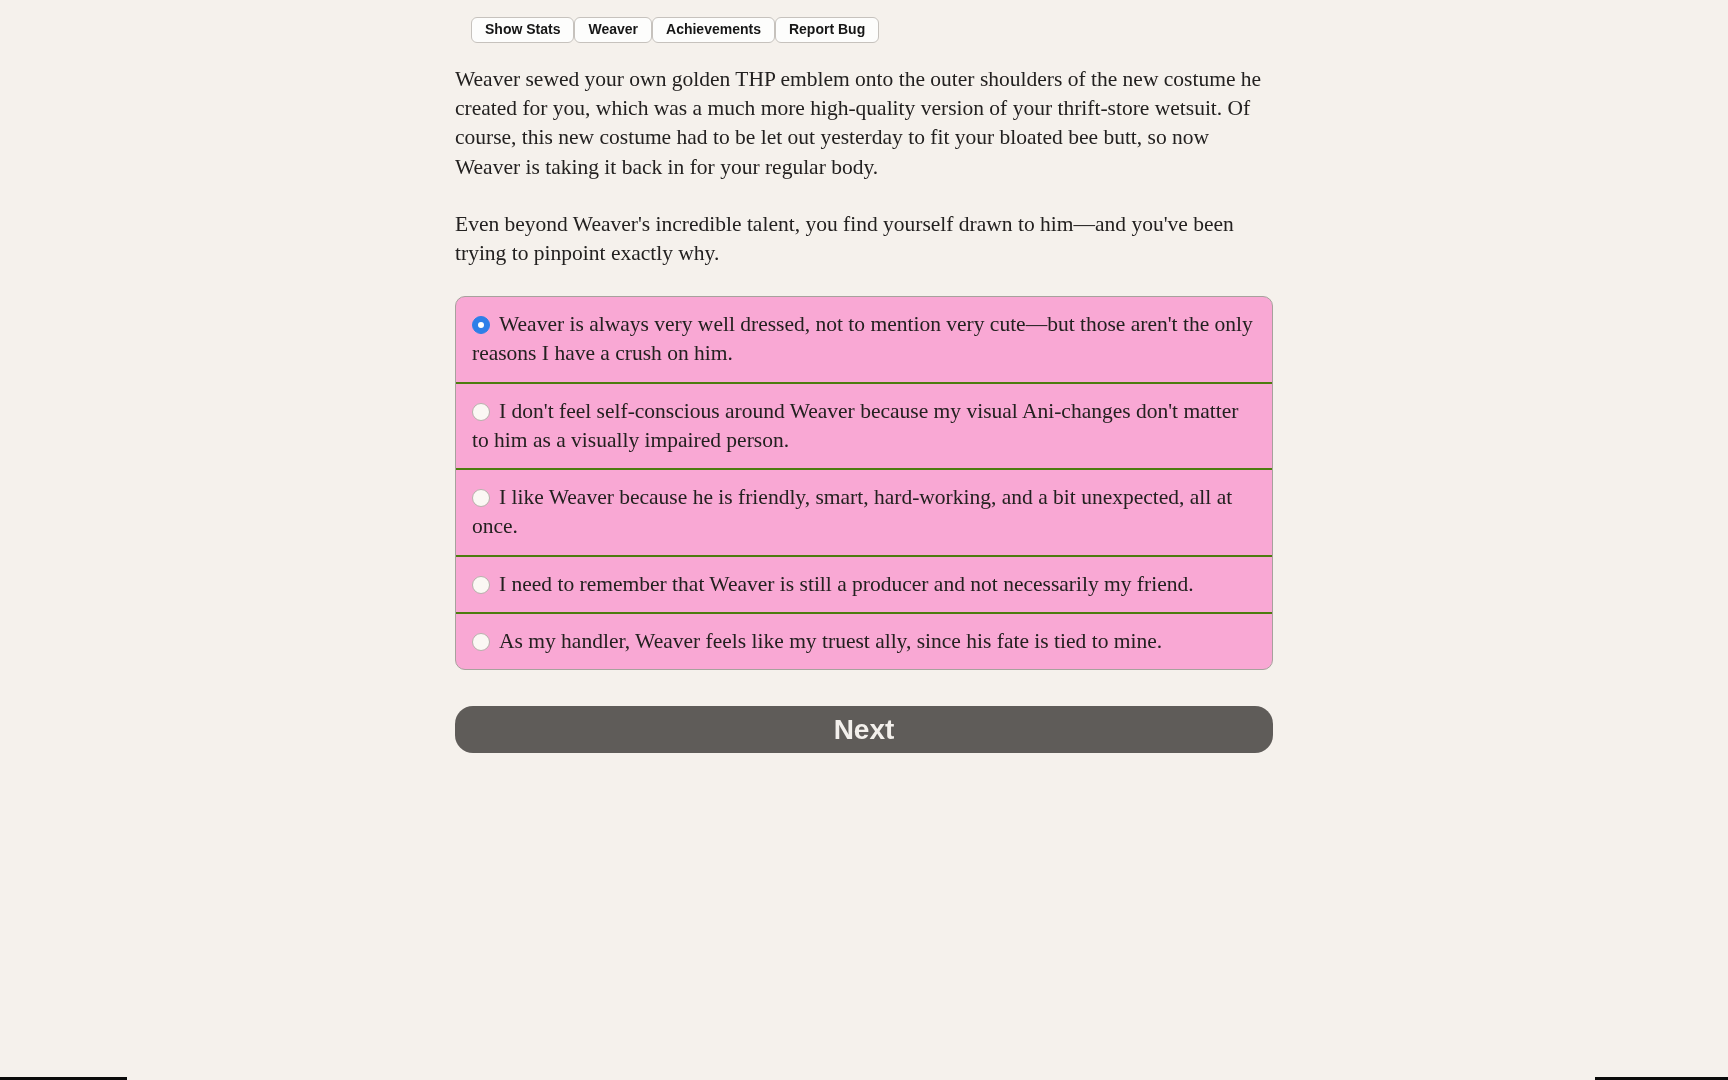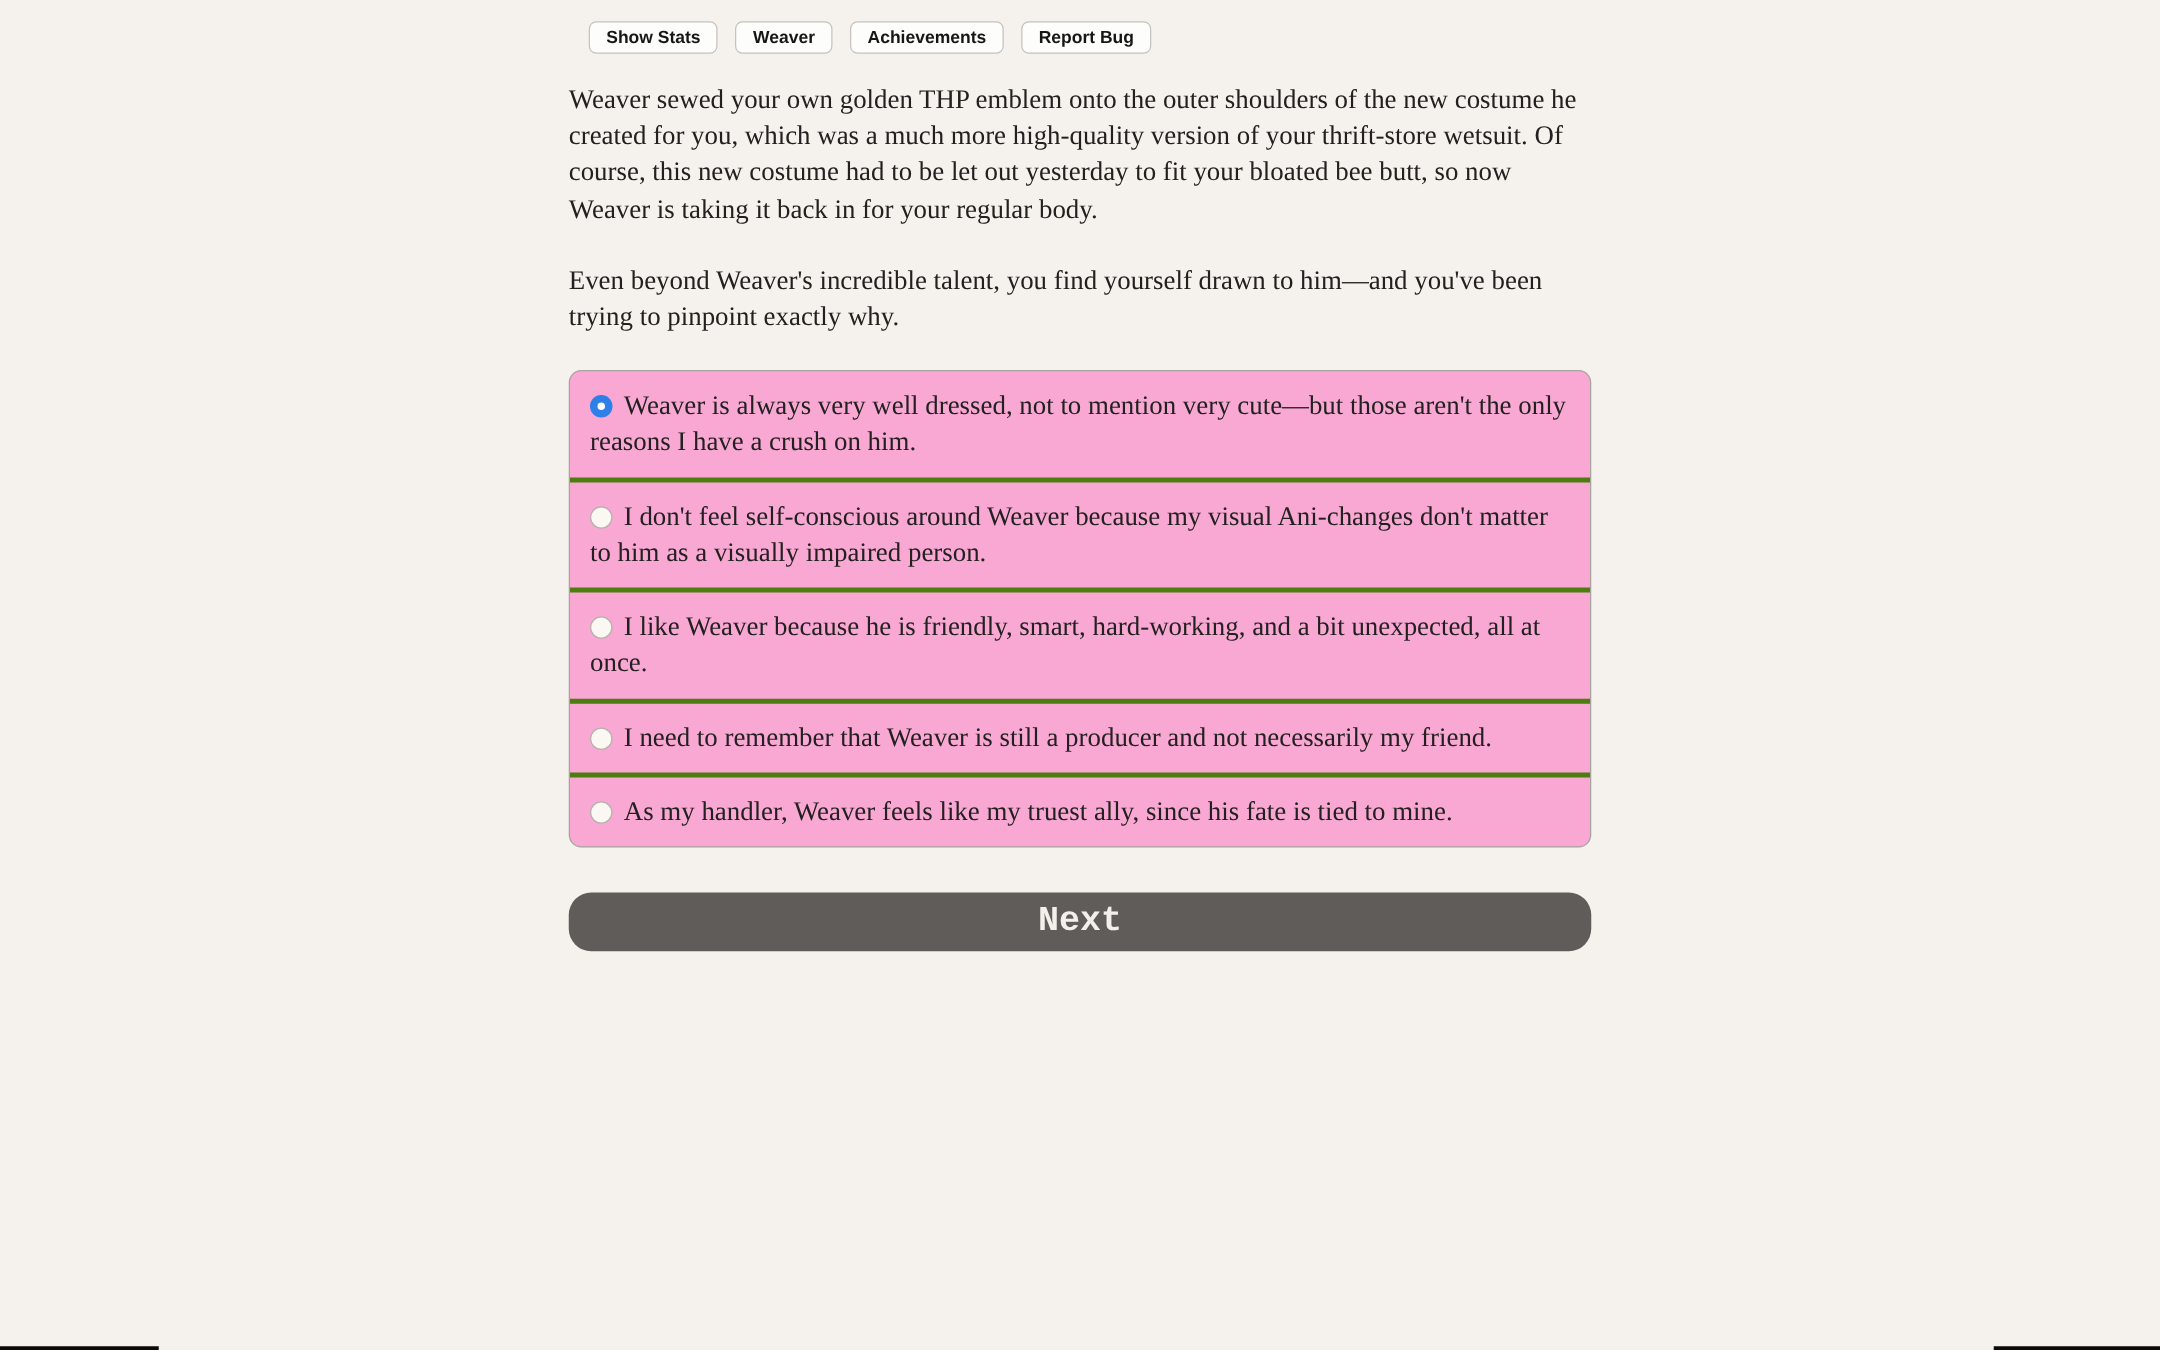--- a/index.html
+++ b/index.html
@@ -25,21 +25,20 @@
     margin: 0 0 15px 0;
     letter-spacing: 0.2px;
   }
   .byline {
     font-size: 24px;
     margin: 0 0 20px 0;
     color: #26231f;
   }
   .toolbar {
     display: flex;
-    gap: 14px;
     margin-bottom: 22px;
     padding-left: 16px;
   }
   .toolbar button {
     font-family: "Liberation Sans", sans-serif;
     font-size: 14px;
     font-weight: bold;
     color: #161616;
     background: #fdfdfc;
     border: 1px solid #c6c2bd;
@@ -59,21 +58,21 @@
     background: #f9a8d4;
     overflow: hidden;
   }
   .option-row {
     padding: 13px 16px;
     font-size: 21.5px;
     line-height: 1.36;
     cursor: pointer;
   }
   div.option-row + div.option-row {
-    border-top: 4px solid #4d7c0f;
+    border-top: 2px solid #4d7c0f;
   }
   .radio {
     display: inline-block;
     width: 18px; height: 18px;
     border-radius: 50%;
     border: 1.5px solid #b7b1ab;
     background: #fbf8f4;
     vertical-align: -3px;
     margin-right: 9px;
     position: relative;
@@ -93,21 +92,21 @@
   }
   .next-btn {
     display: block;
     width: 100%;
     height: 47px;
     margin-top: 36px;
     background: #5f5c59;
     border: none;
     border-radius: 18px;
     color: #f3f0ec;
-    font-family: Liberation Mono, monospace;
+    font-family: Liberation Sans, sans-serif;
     font-size: 28px;
     font-weight: bold;
     cursor: pointer;
   }
   .corner-bar {
     position: absolute;
     bottom: 0;
     height: 3px;
     background: #0a0a0a;
   }

